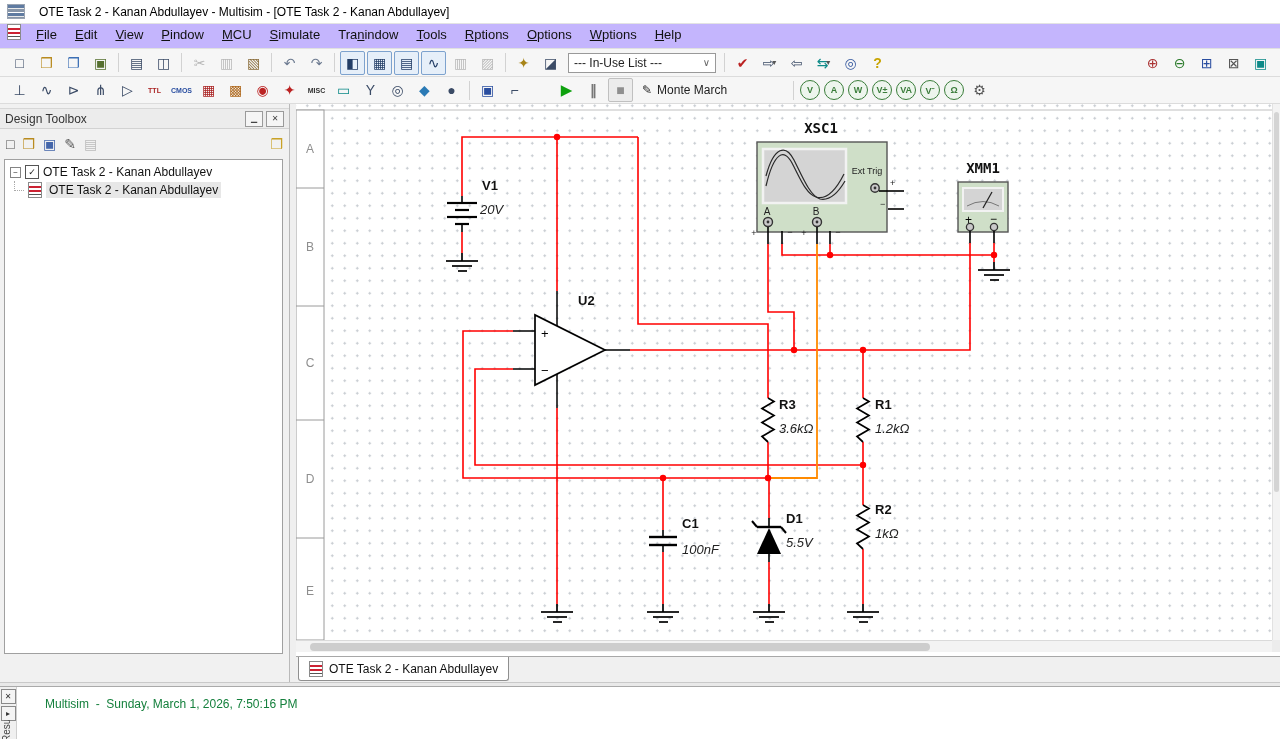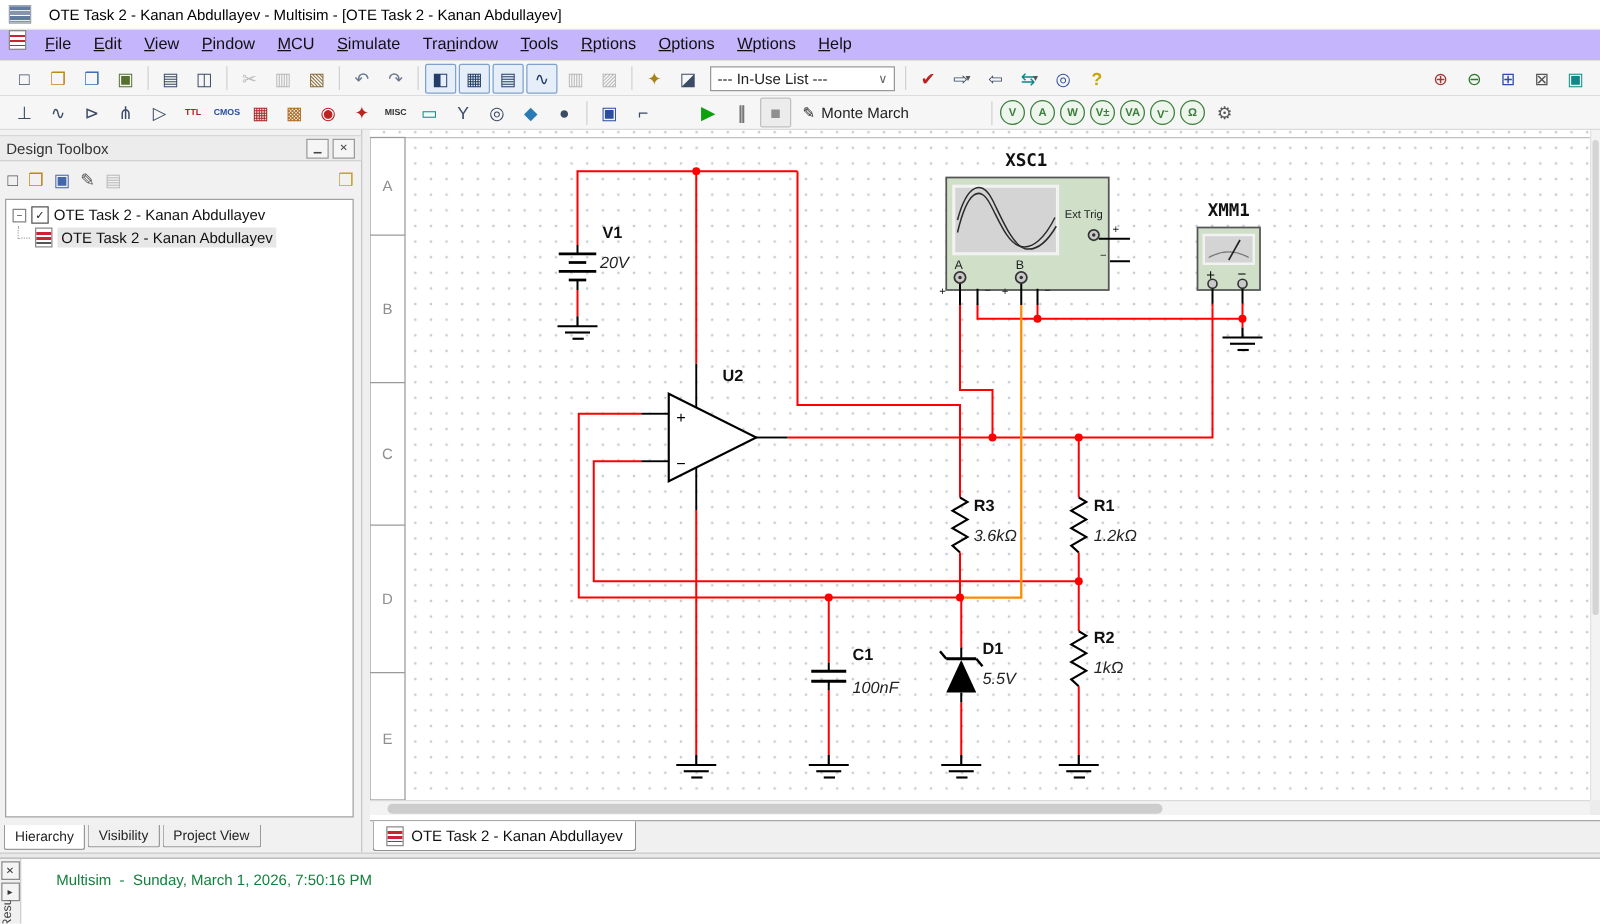--- a/index.html
+++ b/index.html
@@ -357,31 +357,20 @@
       <span class="chkbox">
           <span>✓</span>
         </span>
       <span>OTE Task 2 - Kanan Abdullayev</span>
     </div>
     <div class="tree-row">
       <span class="tree-connector"></span>
       <span class="doc-ico" style="margin:0"></span>
       <span class="node-sel">OTE Task 2 - Kanan Abdullayev</span>
     </div>
-  </div>
-  <div class="dt-tabs">
-    <span class="dt-tab active">
-        <span>Hierarchy</span>
-      </span>
-    <span class="dt-tab">
-        <span>Visibility</span>
-      </span>
-    <span class="dt-tab">
-        <span>Project View</span>
-      </span>
   </div>
 </div>
 <div class="abs vsplit"></div>
 
 <div class="abs canvas">
 <svg width="984" height="536" viewBox="296 104 984 536" xmlns="http://www.w3.org/2000/svg">
 
   <g>
     <line x1="296" y1="110" x2="1280" y2="110" stroke="#c0c0c0" stroke-width="1"></line>
     <rect x="296" y="110" width="28" height="530" fill="#ffffff" stroke="#9a9a9a" stroke-width="1"></rect>

